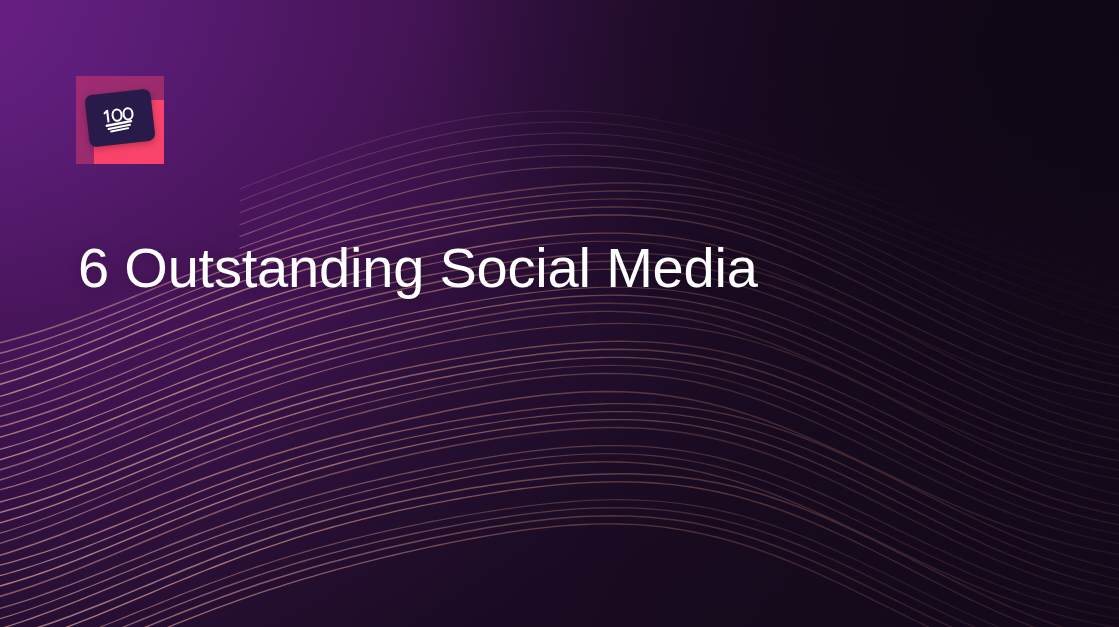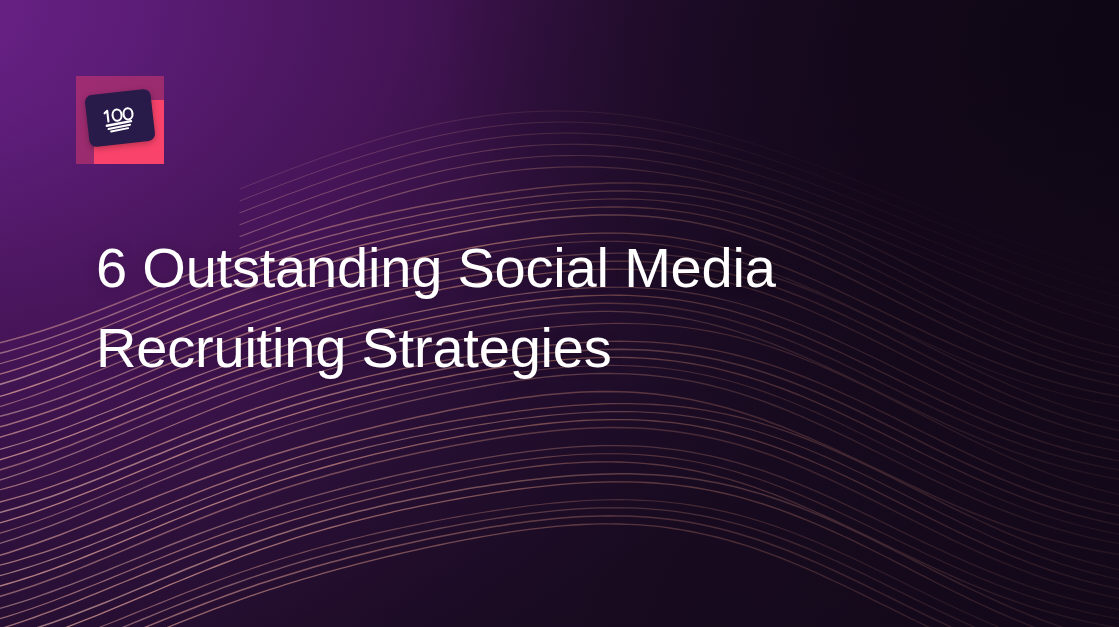--- a/index.html
+++ b/index.html
@@ -59,21 +59,21 @@
     border-radius:7px;
     transform:rotate(-6.5deg);
     box-shadow:0 2px 6px rgba(0,0,0,0.28);
     display:flex; align-items:center; justify-content:center;
   }
   .logo-card svg { display:block; }
 
   
   #title {
     position:absolute;
-    left:96px;
+    left:78px;
     top:228px;
     width:830px;
     color:#ffffff;
     font-size:56px;
     line-height:1.42;
     font-weight:400;
     letter-spacing:-0.2px;
     text-shadow:0 1px 14px rgba(0,0,0,0.22);
   }
   #title .line { display:block; white-space:nowrap; }
@@ -163,16 +163,15 @@
           <path d="M6.0 21.2 L30.6 19.4" stroke-width="2.4"></path>
           <path d="M7.4 24.6 L29.2 22.9" stroke-width="2.1"></path>
           <path d="M9.6 27.4 L27.0 26.0" stroke-width="1.8"></path>
         </g>
       </svg>
     </div>
   </div>
 
   <h1 id="title">
     <span class="line">6 Outstanding Social Media</span>
-    <span class="line">Recruiting Strategies</span>
   </h1>
 
 </div>
 
 </body></html>

